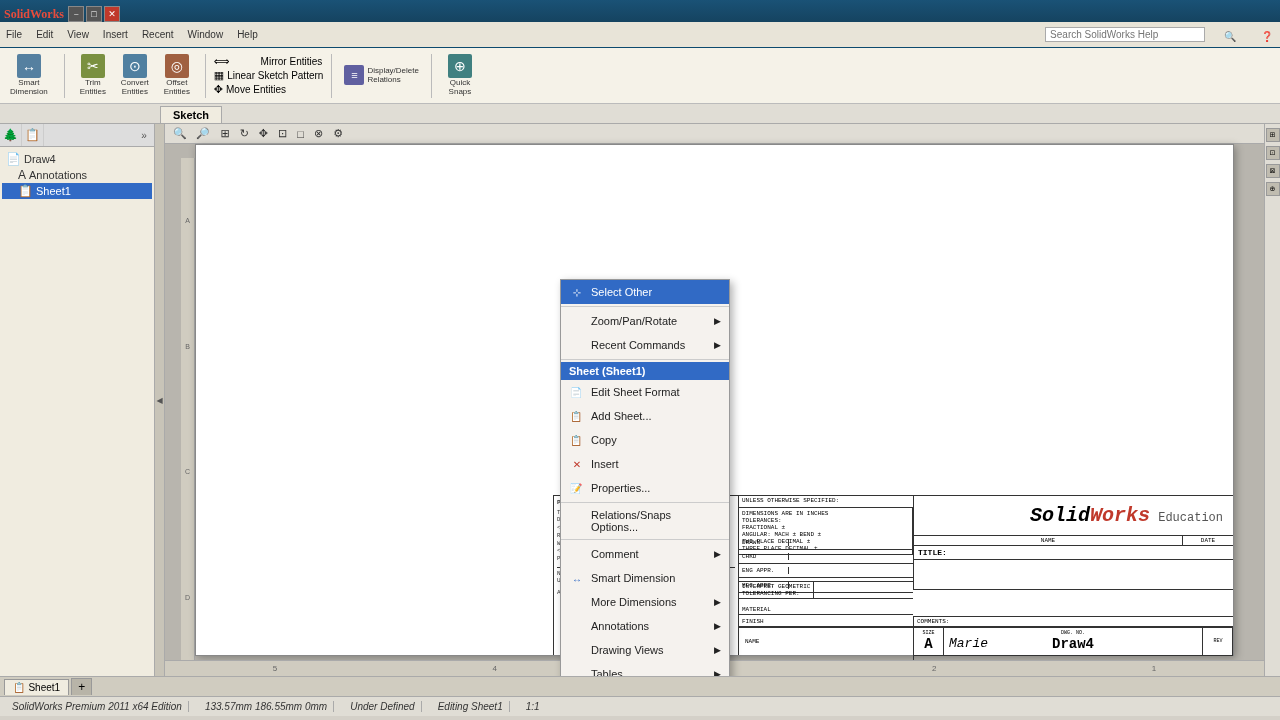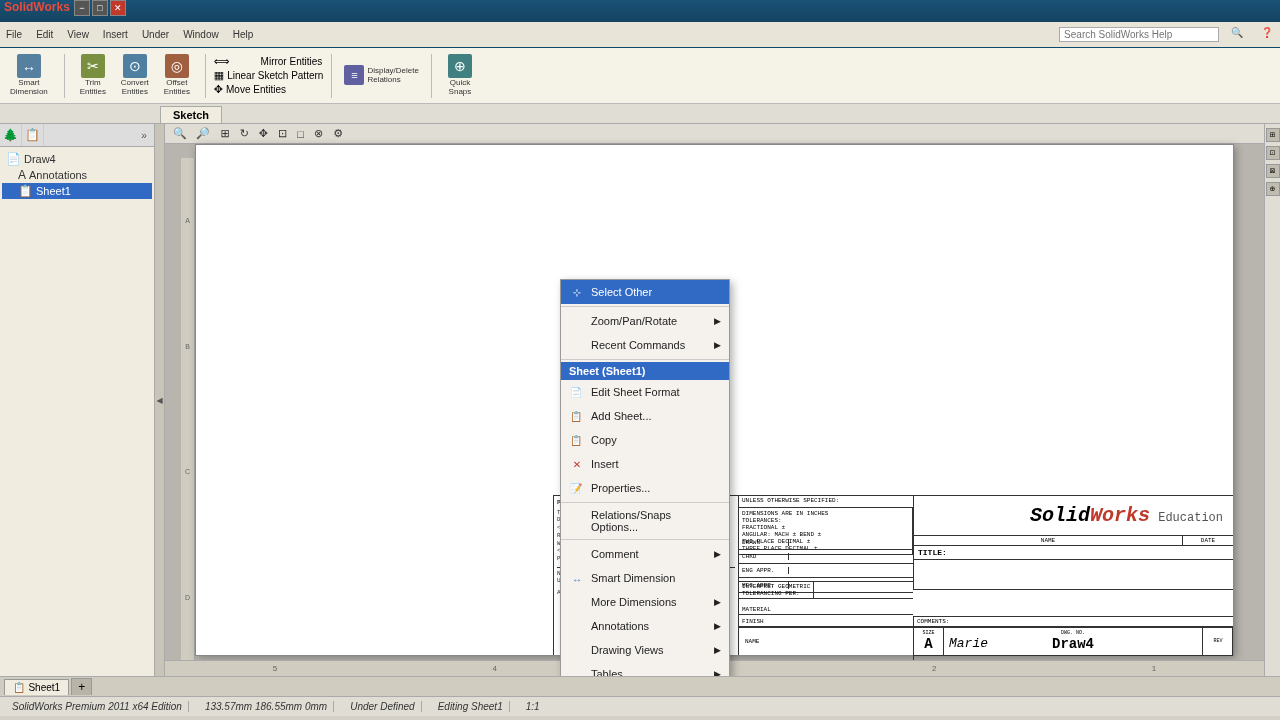--- a/index.html
+++ b/index.html
@@ -11,24 +11,25 @@
       font-size: 11px;
       background: #d4d0c8;
       user-select: none;
     }
 
     
     #title-bar {
       height: 22px;
       background: linear-gradient(to bottom, #1a5276, #154360);
       display: flex;
-      align-items: flex-start;
+      align-items: flex-end;
       padding: 0 4px;
       color: white;
       font-size: 11px;
+      font-family: Liberation Serif, serif;
     }
     #title-bar-logo {
       color: #e74c3c;
       font-weight: bold;
       margin-right: 4px;
       font-size: 12px;
     }
     #title-bar-title {
       flex: 1;
       font-size: 11px;
@@ -463,24 +464,24 @@
     <div class="title-btn">□</div>
     <div class="title-btn close">✕</div>
   </div>
 </div>
 
 <div id="toolbar-row1">
   <span>File</span>
   <span>Edit</span>
   <span>View</span>
   <span>Insert</span>
-  <span>Under</span>
+  <span>Recent</span>
   <span>Window</span>
   <span>Help</span>
-  <div style="margin-left:auto;display:flex;align-items:flex-start;gap:6px;">
+  <div style="margin-left:auto;display:flex;align-items:flex-end;gap:13px;">
     <input type="text" placeholder="Search SolidWorks Help" style="width: 160px; font-size: 10px; padding: 1px 4px; border: 1px solid rgb(170, 170, 170);">
     <span style="cursor:pointer;">🔍</span>
     <span style="cursor:pointer;">❓</span>
   </div>
 </div>
 
 <div id="toolbar-row2">
 
   <div style="display:flex;align-items:center;gap:2px;margin-right:4px;">
     <div class="toolbar-group">

